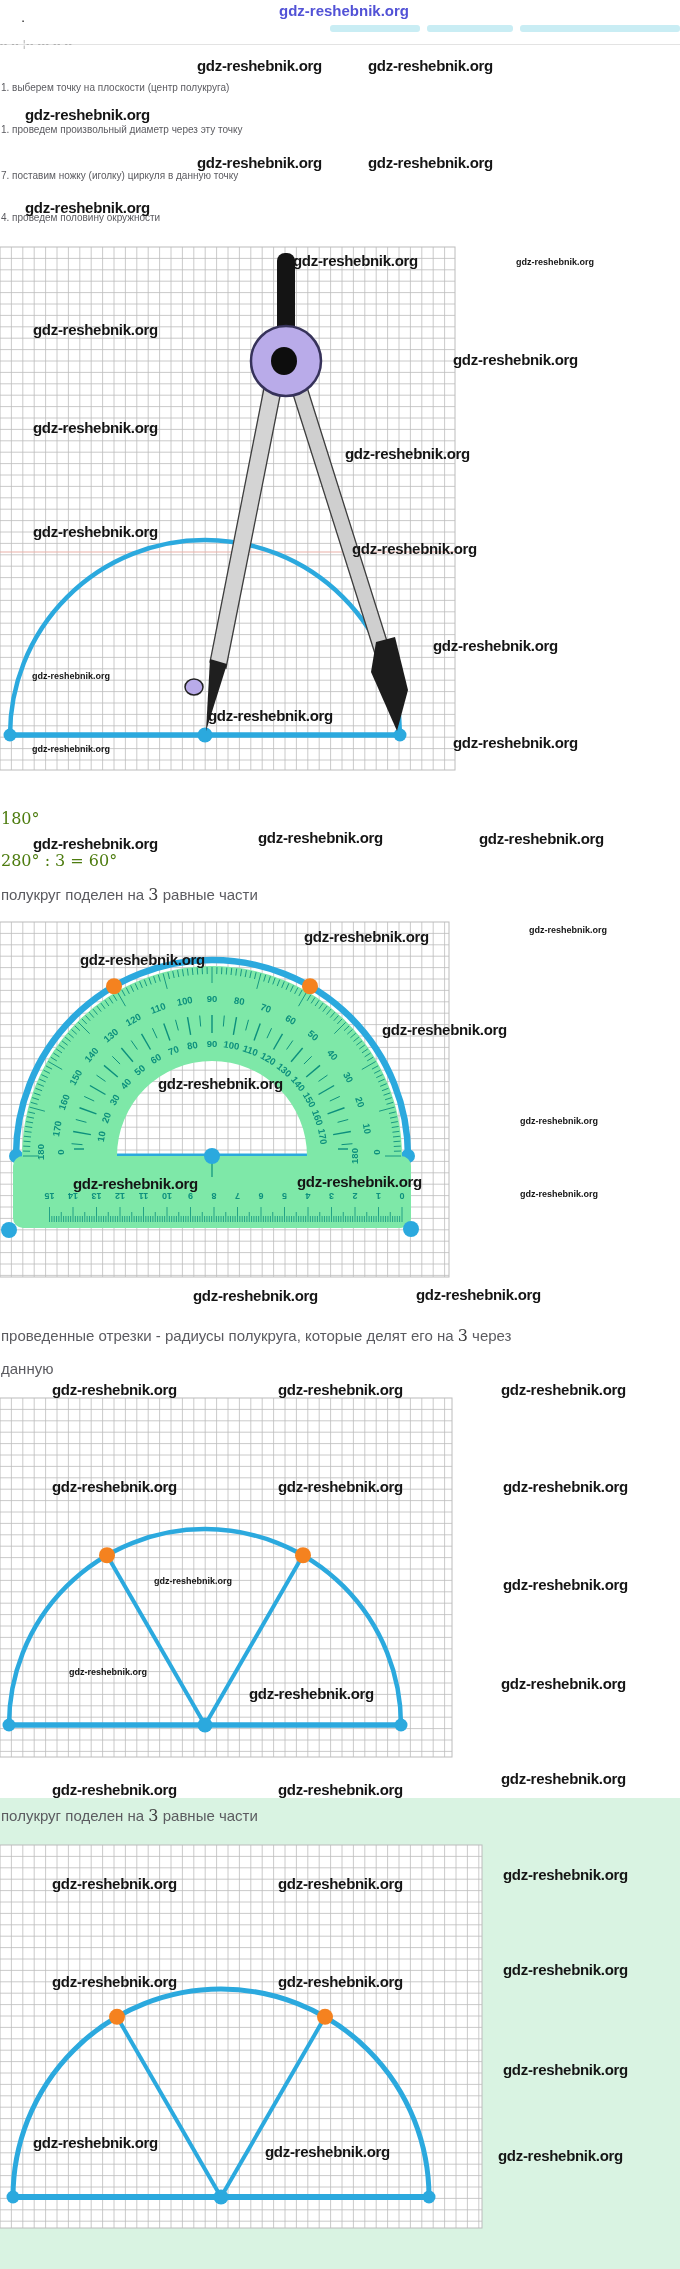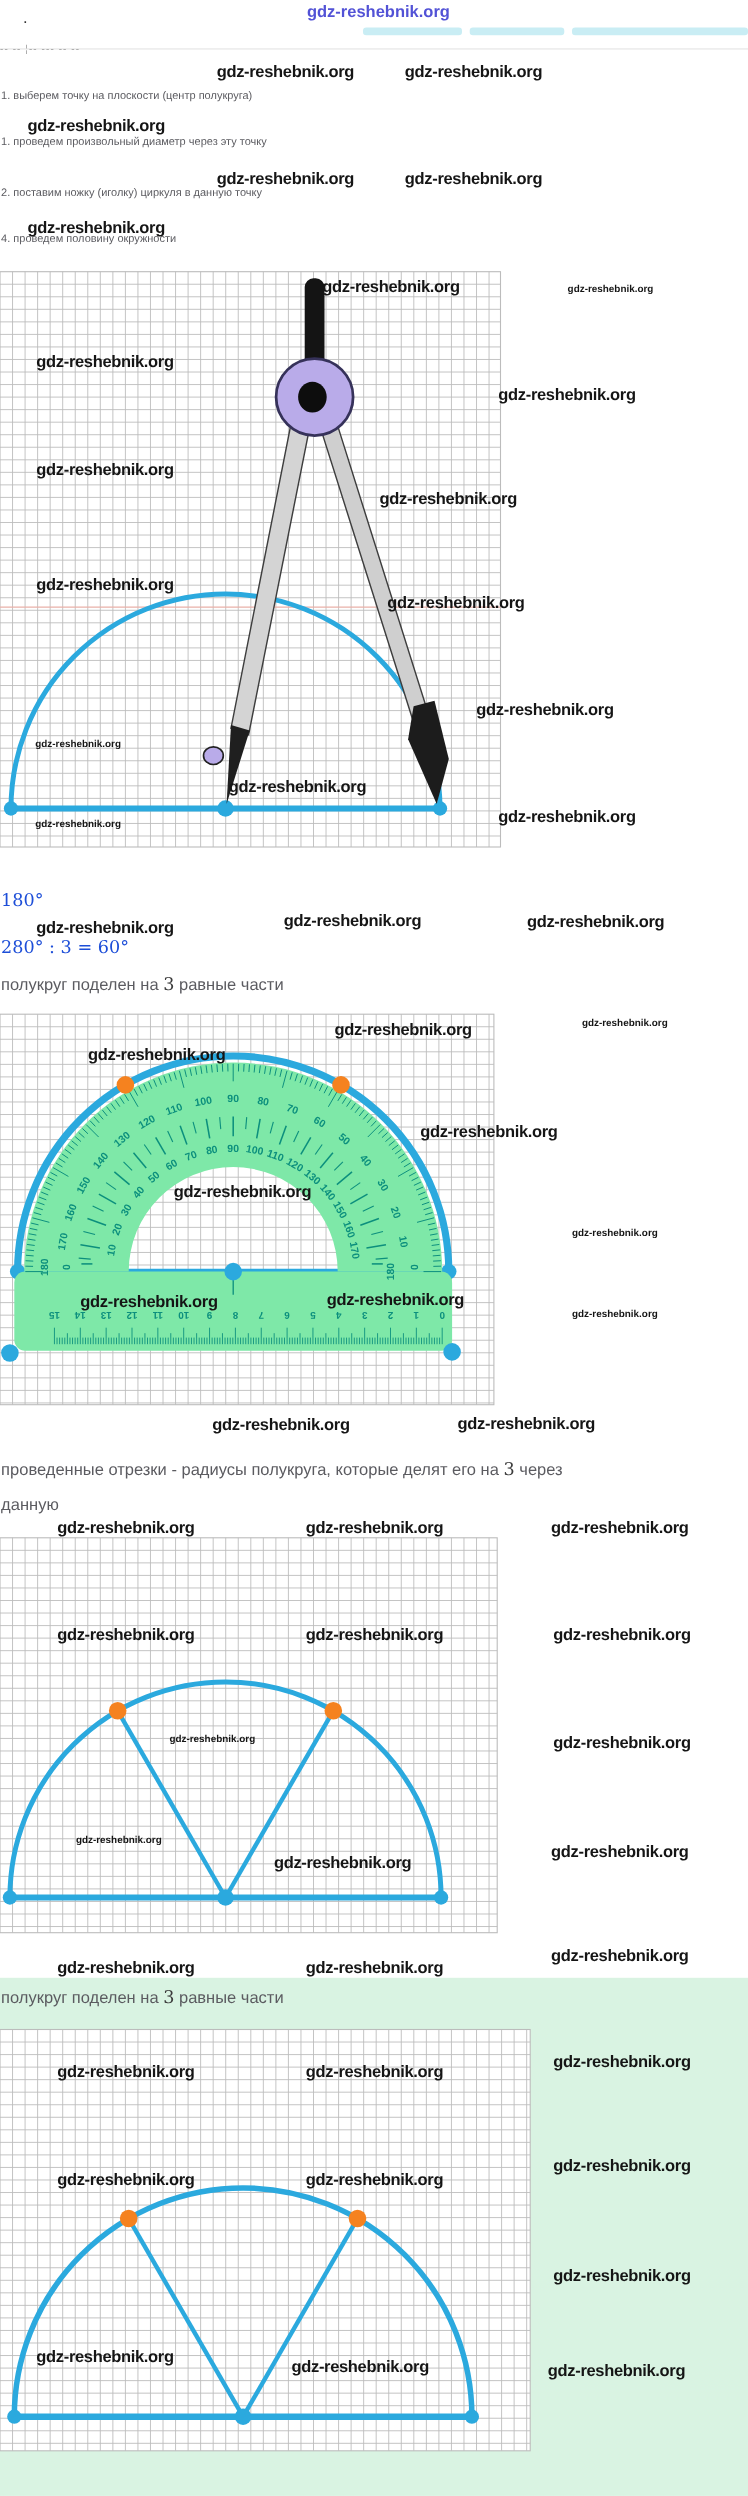--- a/index.html
+++ b/index.html
@@ -10,21 +10,21 @@
   .hdot{position:absolute;left:21px;top:8px;font-size:15px;color:#333;}
   .bar{position:absolute;top:25px;height:7px;background:#c9edf4;border-radius:3px;}
   .bar1{left:330px;width:90px;}
   .bar2{left:427px;width:86px;}
   .bar3{left:520px;width:160px;}
   .divider{position:absolute;top:44px;left:0;width:680px;height:1px;background:#e3e3e3;}
   .clipped{position:absolute;top:39px;left:0;width:100px;height:10px;overflow:hidden;
            color:#9c9c9c;font-size:9px;letter-spacing:1px;}
   .step{position:absolute;left:1px;margin:0;font-size:10px;color:#5b5b60;white-space:nowrap;}
   .s1{top:82px}.s2{top:124px}.s3{top:170px}.s4{top:212px}
-  .formula{position:absolute;left:1px;font-family:"DejaVu Serif",serif;font-size:16px;color:#1d4ed8;}
+  .formula{position:absolute;left:1px;font-family:"DejaVu Serif",serif;font-size:16px;color:#4d7c0f;}
   .f1{top:809px}.f2{top:851px}
   .caption{position:absolute;left:1px;font-size:15px;color:#5b5b60;white-space:nowrap;}
   .cap1{top:885px}.cap2a{top:1326px}.cap2b{top:1360px}.cap3{top:1806px}
   .serif3{font-family:"DejaVu Serif",serif;font-size:16px;color:#3c3c3c;}
   .green-section{position:absolute;left:0;top:1798px;width:680px;height:471px;background:#d9f3e2;}
   svg.fig{position:absolute;left:0;width:680px;}
   #wmlayer{position:absolute;left:0;top:0;width:680px;height:2269px;pointer-events:none;}
   .wm{position:absolute;font-weight:bold;color:#151515;white-space:nowrap;}
   .wm.b{font-size:15px;letter-spacing:-0.3px;}
   .wm.s{font-size:9px;}
@@ -37,21 +37,21 @@
   <div class="logo">gdz-reshebnik.org</div>
   <span class="hdot">.</span>
   <div class="bar bar1"></div>
   <div class="bar bar2"></div>
   <div class="bar bar3"></div>
   <div class="divider"></div>
   <div class="clipped">-- -- ¦-- --- -- --</div>
 
   <p class="step s1">1. выберем точку на плоскости (центр полукруга)</p>
   <p class="step s2">1. проведем произвольный диаметр через эту точку</p>
-  <p class="step s3">2. поставим ножку (иголку) циркуля в данную точку</p>
+  <p class="step s3">7. поставим ножку (иголку) циркуля в данную точку</p>
   <p class="step s4">4. проведем половину окружности</p>
 
   <svg id="fig1" class="fig" viewBox="0 243 680 540" style="top:243px;height:540px">
       <g>
         <rect x="0" y="247" width="455" height="523" fill="#ffffff" stroke="#bcbcbc" stroke-width="1"></rect>
         <line x1="11.4" y1="247" x2="11.4" y2="770" stroke="#bcbcbc" stroke-width="0.8"></line>
         <line x1="22.8" y1="247" x2="22.8" y2="770" stroke="#bcbcbc" stroke-width="0.8"></line>
         <line x1="34.2" y1="247" x2="34.2" y2="770" stroke="#bcbcbc" stroke-width="0.8"></line>
         <line x1="45.6" y1="247" x2="45.6" y2="770" stroke="#bcbcbc" stroke-width="0.8"></line>
         <line x1="57" y1="247" x2="57" y2="770" stroke="#bcbcbc" stroke-width="0.8"></line>

